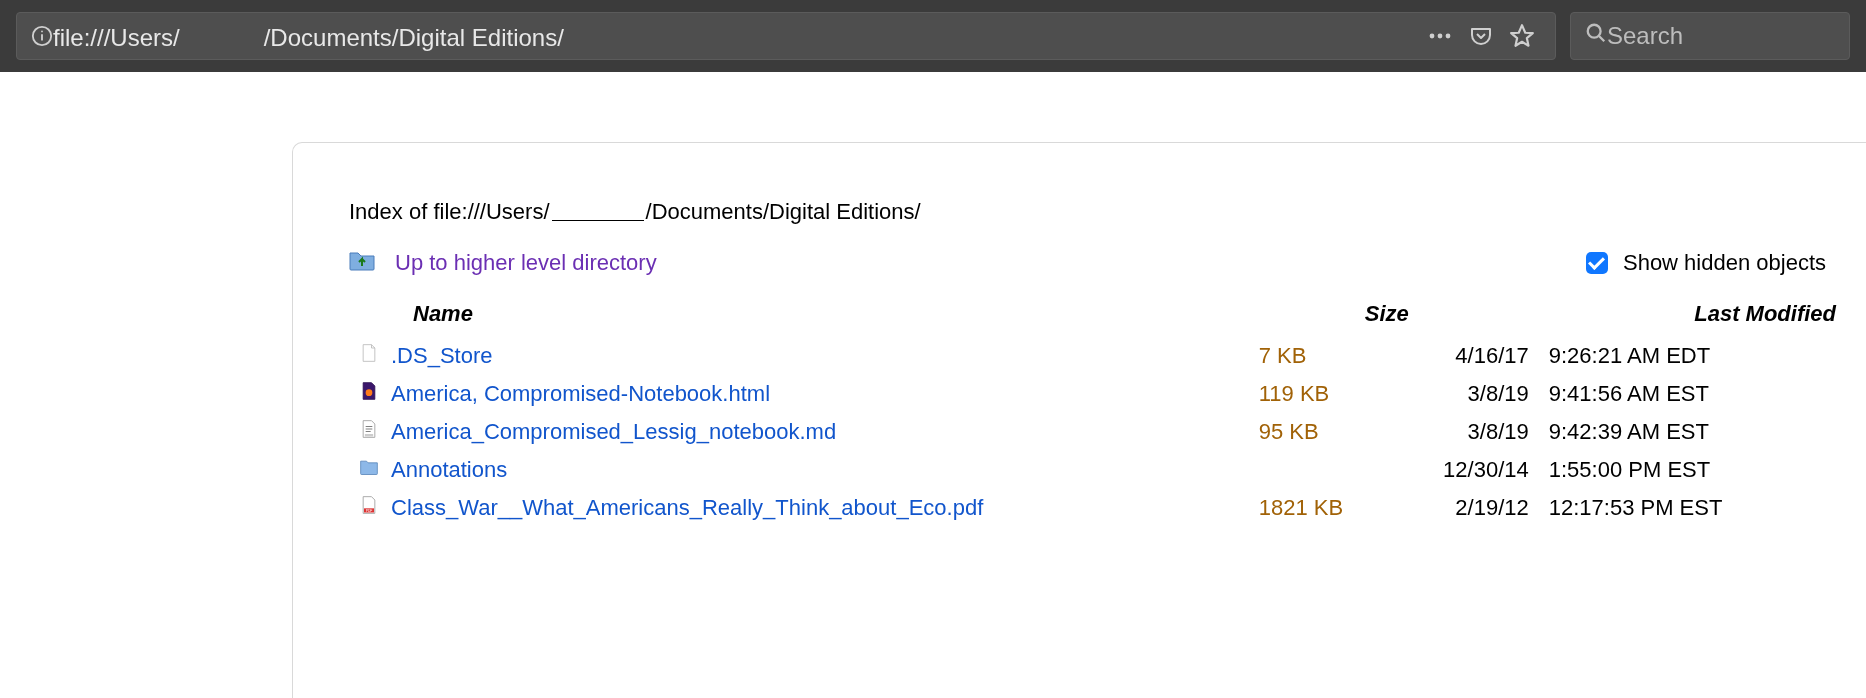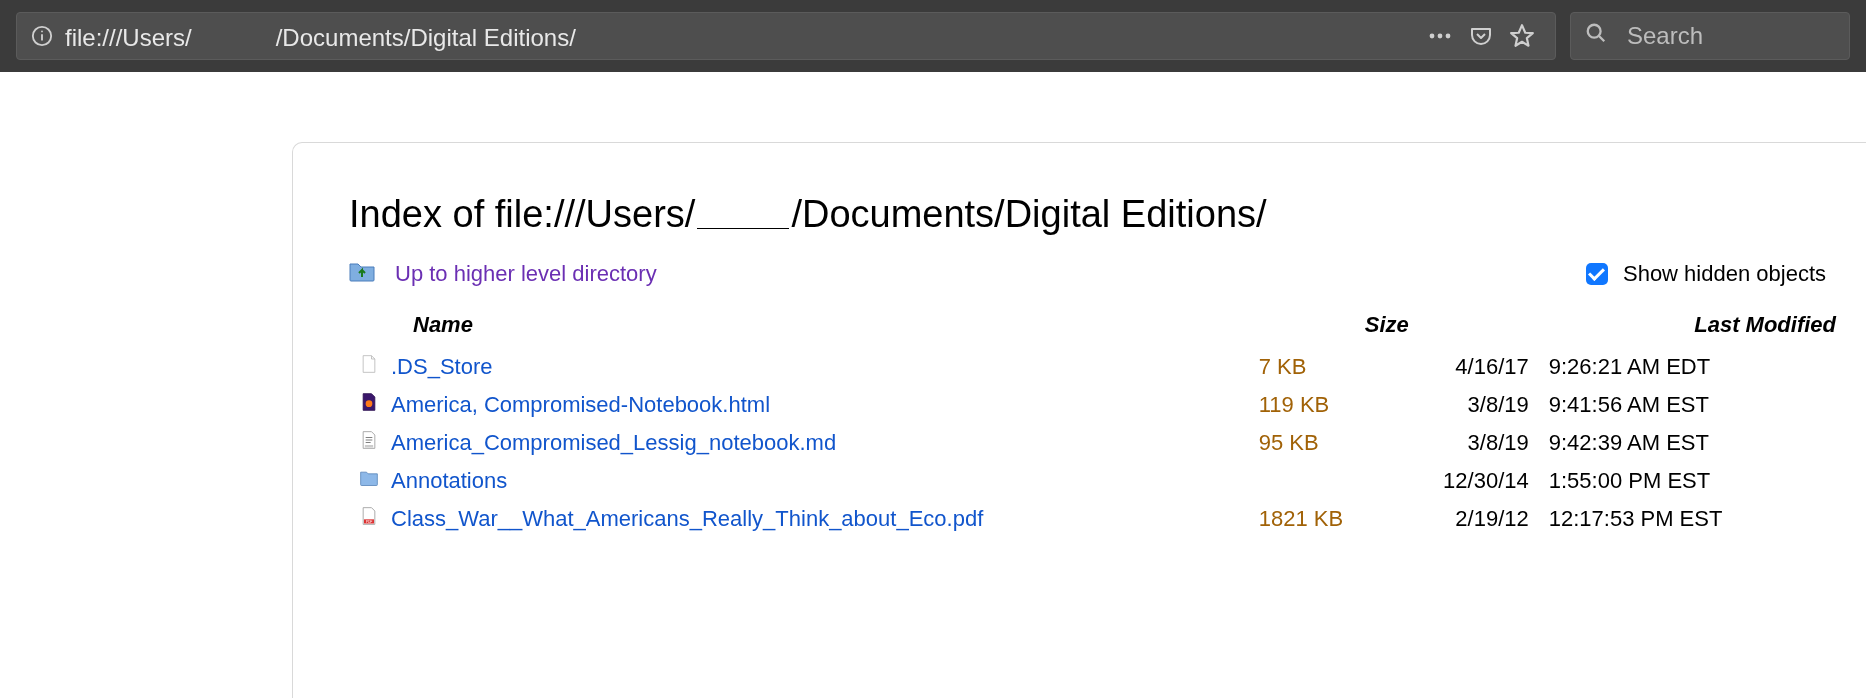--- a/index.html
+++ b/index.html
@@ -16,56 +16,56 @@
   }
   .url-bar {
     flex: 1;
     height: 48px;
     background: #4e4e4e;
     border: 1px solid #5b5b5b;
     border-radius: 4px;
     display: flex;
     align-items: center;
     padding: 0 14px;
-    gap: 12px;
+    gap: 0;
     color: #e8e8e8;
     font-size: 24px;
   }
   .url-text { flex: 1; white-space: nowrap; overflow: hidden; }
   .toolbar-icons { display: flex; align-items: center; gap: 16px; padding-right: 6px; }
   .toolbar-icons svg, .icon-info svg { display: block; }
   .search-bar {
     width: 280px;
     height: 48px;
     background: #4e4e4e;
     border: 1px solid #5b5b5b;
     border-radius: 4px;
     display: flex;
     align-items: center;
     padding: 0 14px;
-    gap: 20px;
+    gap: 0;
     color: #bdbdbd;
     font-size: 24px;
   }
 
   .page {
     padding-top: 70px;
     padding-left: 292px;
   }
   .page-inner {
     border: 1px solid #d9d9d9;
     border-right: none;
     border-bottom: none;
     border-top-left-radius: 10px;
     padding: 50px 20px 0 56px;
     min-height: 560px;
   }
 
   h1.index-title {
-    font-size: 38px;
+    font-size: 22px;
     font-weight: 400;
     margin: 0 0 10px 0;
     color: #000;
   }
   .redact {
     display: inline-block;
     border-bottom: 1px solid #000;
     height: 28px;
     vertical-align: baseline;
     margin: 0 2px -2px 2px;

